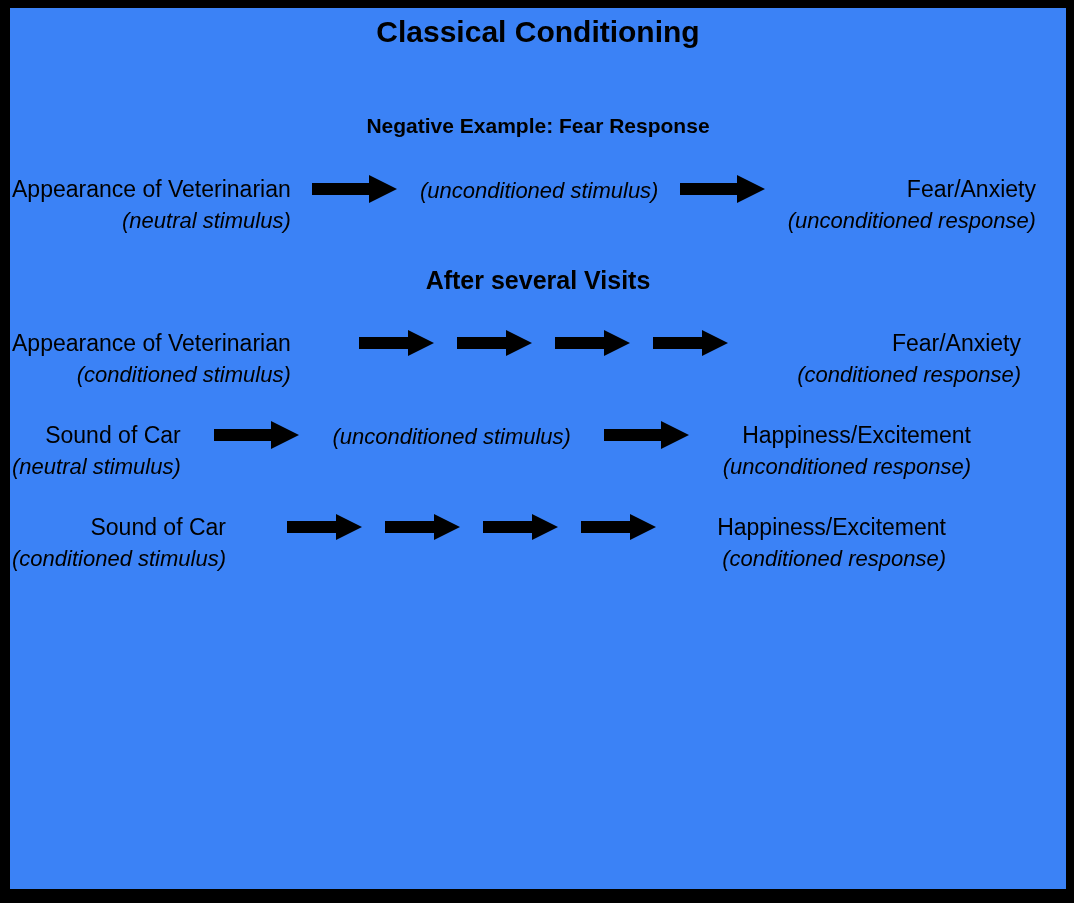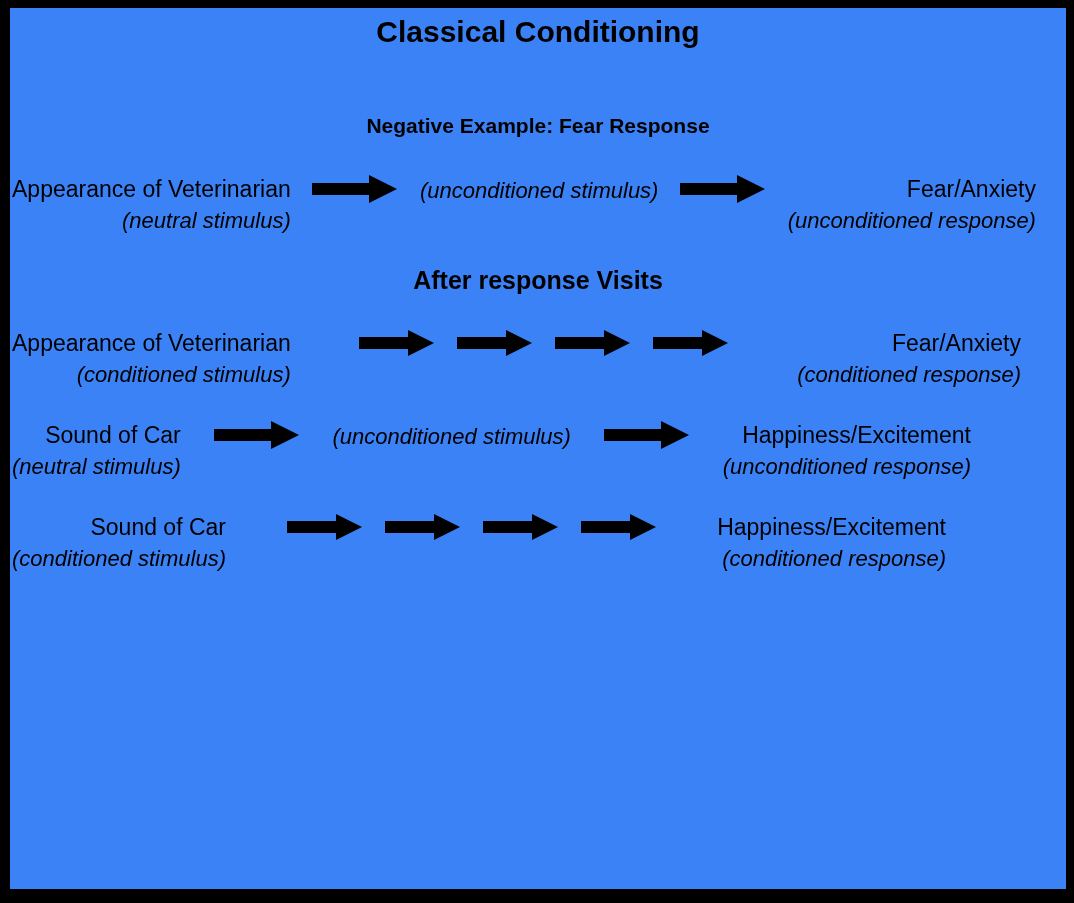--- a/index.html
+++ b/index.html
@@ -93,21 +93,21 @@
       </div>
       <svg class="arrow" width="86" height="30" viewBox="0 0 86 30" aria-hidden="true">
         <polygon points="0,9 57,9 57,1 85,15 57,29 57,21 0,21" fill="#000000"></polygon>
       </svg>
       <div class="step">
         <div class="term">Fear/Anxiety</div>
         <div class="role">(unconditioned response)</div>
       </div>
     </div>
 
-    <div class="after-label">After response Visits</div>
+    <div class="after-label">After several Visits</div>
 
     <div class="flow cond">
       <div class="step">
         <div class="term">Appearance of Veterinarian</div>
         <div class="role">(conditioned stimulus)</div>
       </div>
       <div class="arrow-chain">
   <svg class="arrow" width="76" height="28" viewBox="0 0 76 28" aria-hidden="true">
     <polygon points="0,8 49,8 49,1 75,14 49,27 49,20 0,20" fill="#000000"></polygon>
   </svg>

